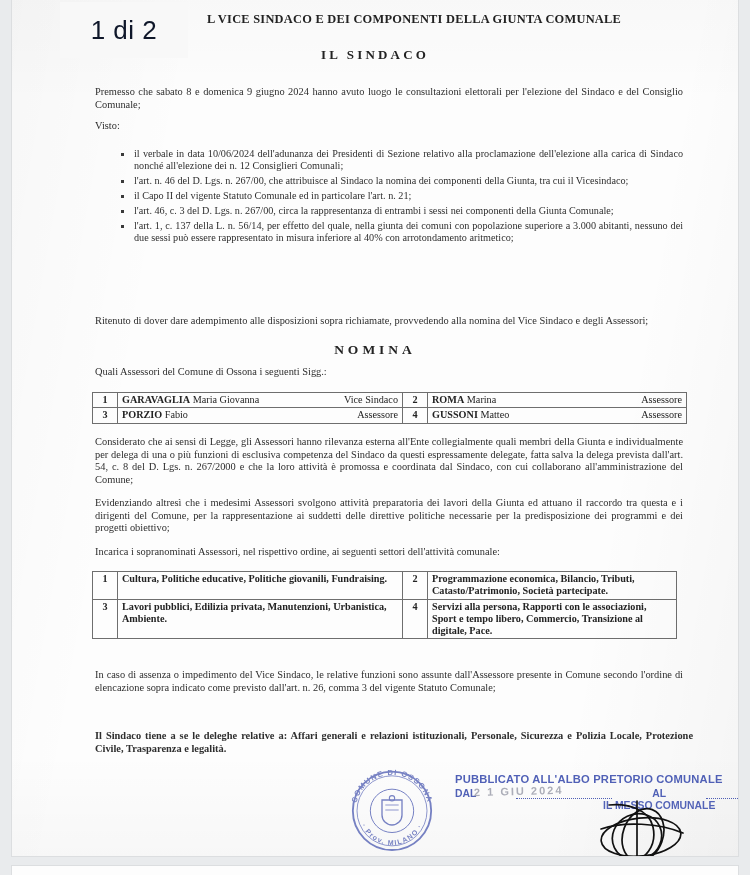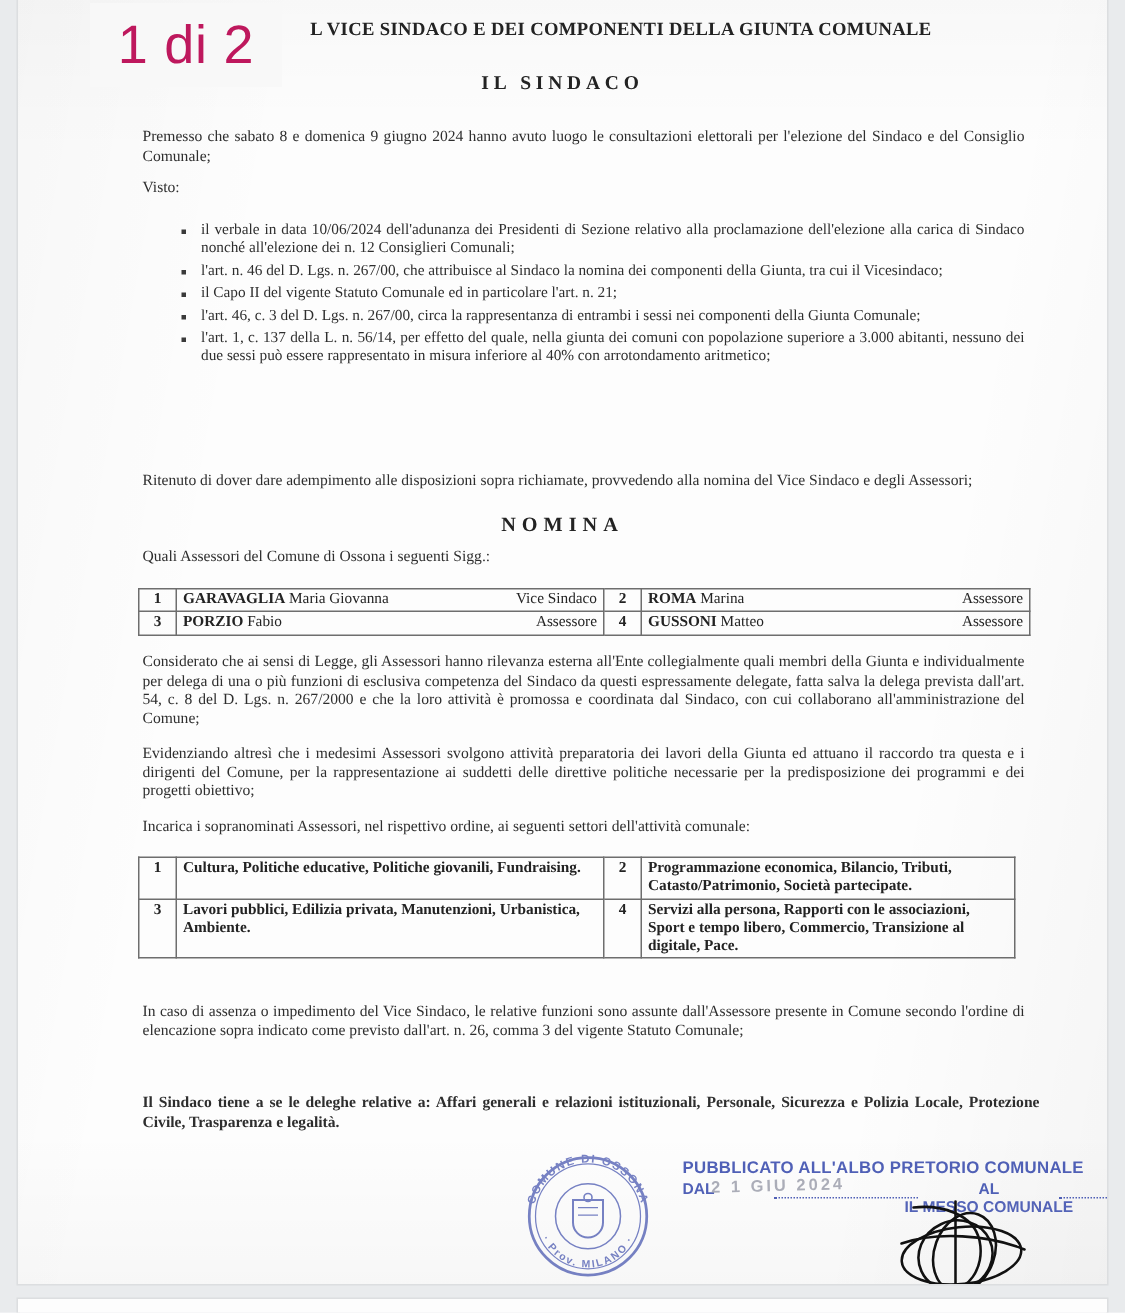--- a/index.html
+++ b/index.html
@@ -33,21 +33,21 @@
 
   .content{position:absolute;left:0;top:0;right:0;bottom:0;color:#2b2b2b;}
 
   
   .page-badge{
     position:absolute;left:60px;top:2px;z-index:40;
     width:128px;height:56px;
     background:rgba(247,247,247,.93);
     display:flex;align-items:center;justify-content:center;
     font-family:"Liberation Sans", sans-serif;
-    font-size:36px;color:#be185d;letter-spacing:.5px;
+    font-size:26px;color:#0f172a;letter-spacing:.5px;
   }
 
   .hdr-title{
     position:absolute;left:0;right:0;top:12px;text-align:center;
     font-size:12.4px;font-weight:bold;letter-spacing:.25px;
     color:#232323;padding-left:78px;
   }
   .hdr-sub{
     position:absolute;left:0;right:0;top:47px;text-align:center;
     font-size:13px;font-weight:bold;letter-spacing:3.2px;color:#232323;

